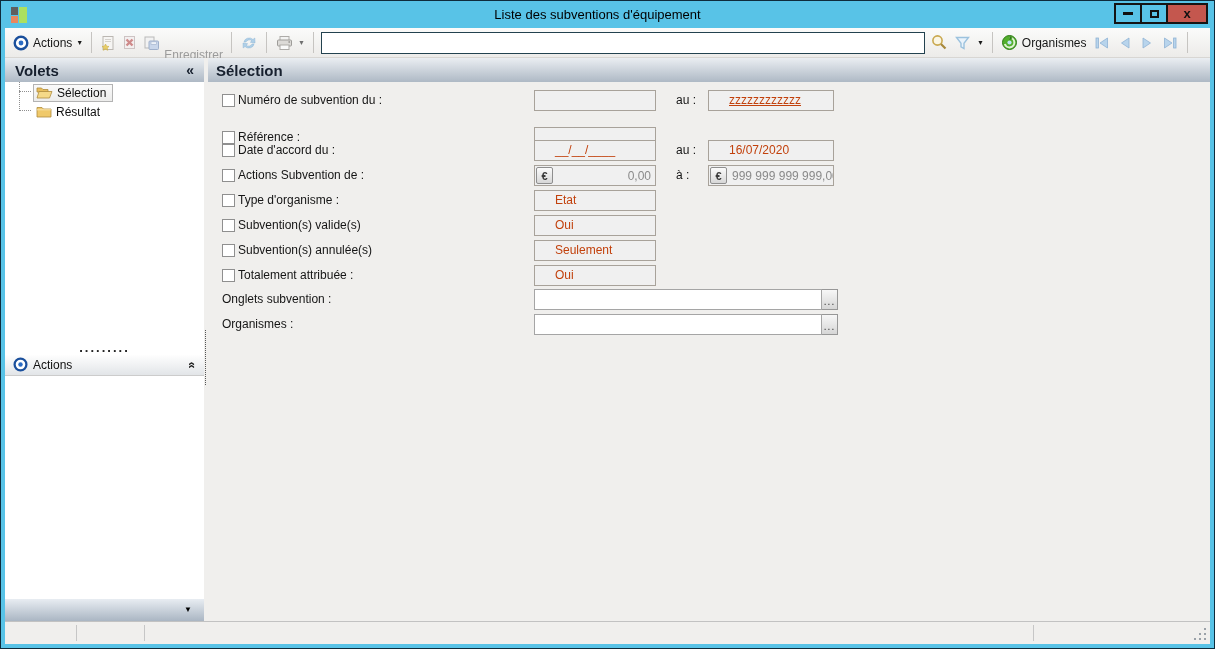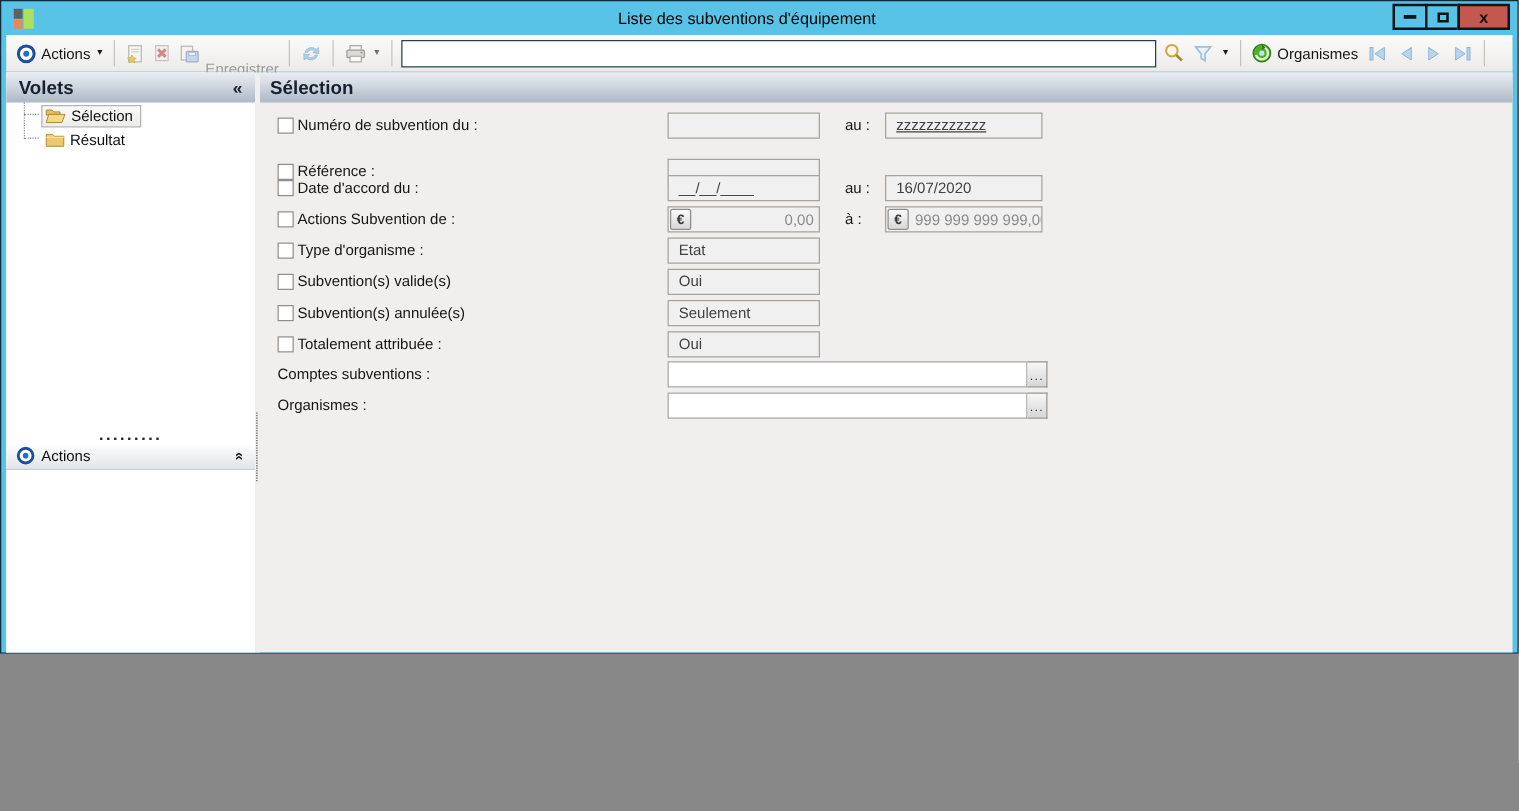--- a/index.html
+++ b/index.html
@@ -1,20 +1,20 @@
 <!DOCTYPE html>
 <html><head>
 <meta charset="utf-8">
 <style>
   * { margin:0; padding:0; box-sizing:border-box; }
   html,body { background:#888; }
   body { font-family:"Liberation Sans", sans-serif; }
 
   .window{
-    width:1215px;height:523px;position:relative;
+    width:1215px;height:649px;position:relative;
     background:#58C3E7;border:1px solid #0E2C3C;overflow:hidden;
   }
   
   .titlebar{height:27px;position:relative;display:flex;align-items:center;}
   .app-icon{margin-left:10px;width:16px;height:16px;position:relative;flex:0 0 auto;}
   .app-icon .q1{position:absolute;left:0;top:0;width:7px;height:8px;background:#5F5F5F;}
   .app-icon .q2{position:absolute;left:0;top:9px;width:7px;height:7px;background:#E8875E;}
   .app-icon .q3{position:absolute;left:8px;top:0;width:8px;height:16px;background:#ACE05F;}
   .title{position:absolute;left:100px;right:120px;text-align:center;font-size:13px;color:#000;}
   .win-btns{position:absolute;right:6px;top:2px;display:flex;height:21px;}
@@ -68,22 +68,22 @@
   .main{flex:1;display:flex;flex-direction:column;}
   .main .panel-hdr{padding-left:8px;}
   .form{position:relative;flex:1;font-size:12px;}
   .row{position:absolute;left:0;right:0;height:21px;}
   .chk{position:absolute;left:14px;top:4px;width:13px;height:13px;background:#fff;border:1px solid #8F8F8F;cursor:default;}
   .lbl{position:absolute;left:30px;top:0;line-height:21px;color:#151515;white-space:nowrap;}
   .lbl.nochk{left:14px;}
   .f1{position:absolute;left:326px;top:0;width:122px;}
   .bt{position:absolute;left:468px;top:0;line-height:21px;color:#151515;}
   .f2{position:absolute;left:500px;top:0;width:126px;}
-  .inp{width:100%;height:21px;background:#F0F0F0;border:1px solid #A8A29A;color:#404040;
-    font-size:12px;line-height:19px;padding:0 8px;white-space:nowrap;overflow:hidden;cursor:default;}
+  .inp{width:100%;height:21px;background:#F0F0F0;border:1px solid #A8A29A;color:#c2410c;
+    font-size:12px;line-height:19px;padding:0 20px;white-space:nowrap;overflow:hidden;cursor:default;}
   .inp.u{text-decoration:underline;}
   .money{display:flex;align-items:center;width:100%;height:21px;background:#F0F0F0;border:1px solid #A8A29A;cursor:default;}
   .euro-btn{width:17px;height:17px;margin:0 1px;background:linear-gradient(#FBFBFB,#D7D7D7);
     border:1px solid #8E8E8E;border-radius:2px;font-size:11px;font-weight:bold;color:#3a3a3a;
     display:flex;align-items:center;justify-content:center;flex:0 0 auto;}
   .money .val{flex:1;color:#8A8A8A;padding:0 4px;white-space:nowrap;overflow:hidden;}
   .money .val.right{text-align:right;}
   .wide{position:absolute;left:326px;top:0;width:304px;display:flex;height:21px;}
   .winp{flex:1;height:21px;border:1px solid #A5A5A5;background:#fff;font-size:12px;padding:0 4px;
     font-family:"Liberation Sans",sans-serif;outline:none;min-width:0;}
@@ -360,21 +360,21 @@
 
         <div class="row" style="top:183px">
           <div class="chk"></div>
           <div class="lbl">Totalement attribuée :</div>
           <div class="f1">
               <div class="inp">Oui</div>
             </div>
         </div>
 
         <div class="row" style="top:207px">
-          <div class="lbl nochk">Comptes subventions :</div>
+          <div class="lbl nochk">Onglets subvention :</div>
           <div class="wide">
             <input class="winp" type="text" value="" style="">
             <div class="dots-btn">...</div>
           </div>
         </div>
 
         <div class="row" style="top:232px">
           <div class="lbl nochk">Organismes :</div>
           <div class="wide">
             <input class="winp" type="text" value="" style="">

